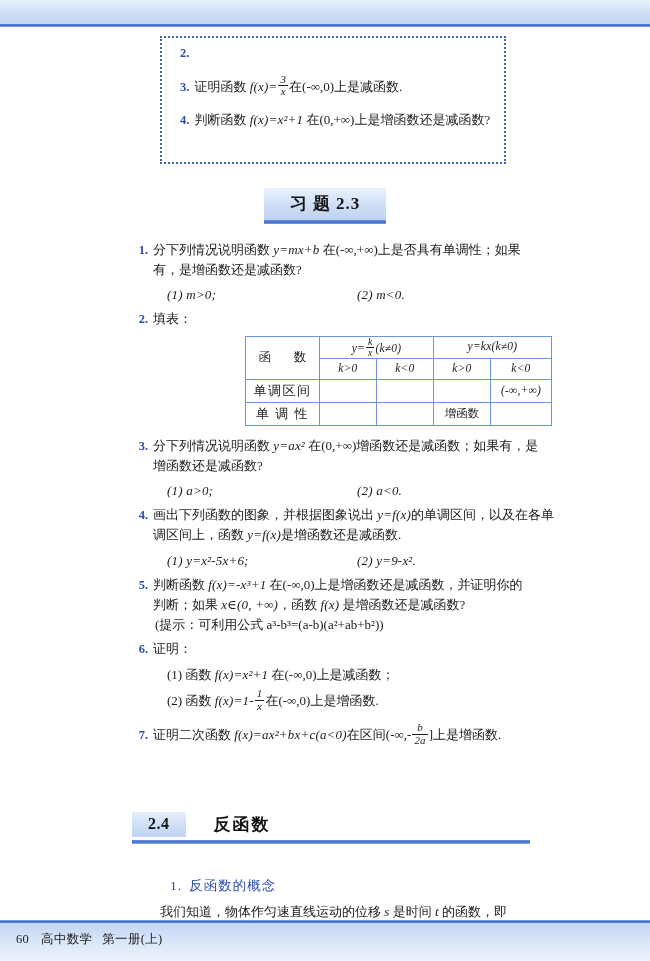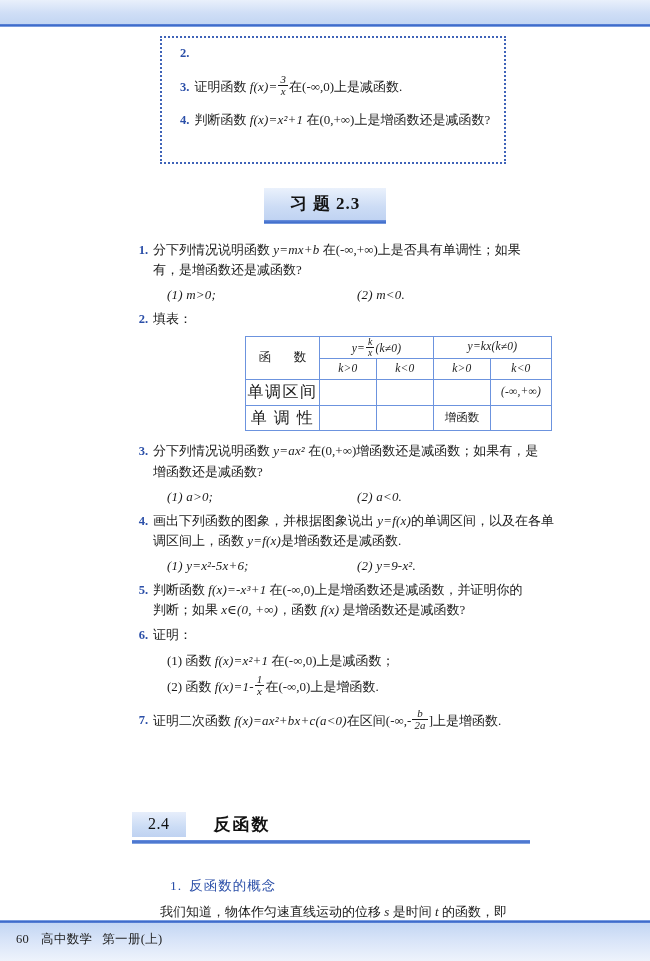--- a/index.html
+++ b/index.html
@@ -175,40 +175,40 @@
     padding: 0;
   }
   table.fill .hdr-func {
     width: 76px; height: 42px;
     letter-spacing: 5px;
     padding-left: 5px;
     font-size: 12.5px;
   }
   table.fill .hdr-top { height: 21px; width: 130px; }
   table.fill .sub { height: 20px; width: 65px; }
-  table.fill .rowlab { height: 22px; letter-spacing: 1.5px; font-size: 16px; }
+  table.fill .rowlab { height: 22px; letter-spacing: 1.5px; font-size: 13px; }
   table.fill .cell { height: 22px; }
   .nowrapc { white-space: nowrap; }
 
   
   .sec24-wrap {
     position: absolute;
     left: 132px; top: 812px;
     width: 420px;
   }
   .sec24 {
     display: flex;
     align-items: center;
     padding-bottom: 3px;
   }
   .sec24 .numbox {
     background: linear-gradient(180deg, #e7eefb 0%, #cbdcf5 60%, #bfd2f1 100%);
     padding: 3px 16px 4px 16px;
     font-size: 16px;
-    font-weight: normal;
+    font-weight: bold;
     color: #111;
     letter-spacing: 0.5px;
   }
   .sec24 .title {
     margin-left: 28px;
     font-size: 17px;
     font-weight: bold;
     color: #111;
     letter-spacing: 2px;
   }
@@ -347,20 +347,21 @@
           <span class="s2 m">(2) y=9-x².</span>
         </div>
       </span>
     </div>
 
     <div class="item gap-sm">
       <span class="num">5.</span>
       <span class="body">
         <div class="line"><span>判断函数</span>&nbsp;<span class="m">f(x)=-x³+1</span>&nbsp;<span>在(-∞,0)上是增函数还是减函数，并证明你的</span></div>
         <div class="line"><span>判断；如果</span>&nbsp;<span class="m">x∈(0, +∞)</span><span>，函数</span>&nbsp;<span class="m">f(x)</span>&nbsp;<span>是增函数还是减函数?</span></div>
+        <div class="line hint">(提示：可利用公式 a³-b³=(a-b)(a²+ab+b²))</div>
       </span>
     </div>
 
     <div class="item gap-sm">
       <span class="num">6.</span>
       <span class="body">
         <div class="line">证明：</div>
         <div class="line" style="padding-left:14px;margin-top:6px;"><span>(1) 函数</span>&nbsp;<span class="m">f(x)=x²+1</span>&nbsp;<span>在(-∞,0)上是减函数；</span></div>
         <div class="line" style="padding-left:14px;margin-top:3px;"><span>(2) 函数</span>&nbsp;<span class="m">f(x)=1-</span><span class="frac m"><span class="n">1</span><span class="d">x</span></span><span>在(-∞,0)上是增函数.</span></div>
       </span>

